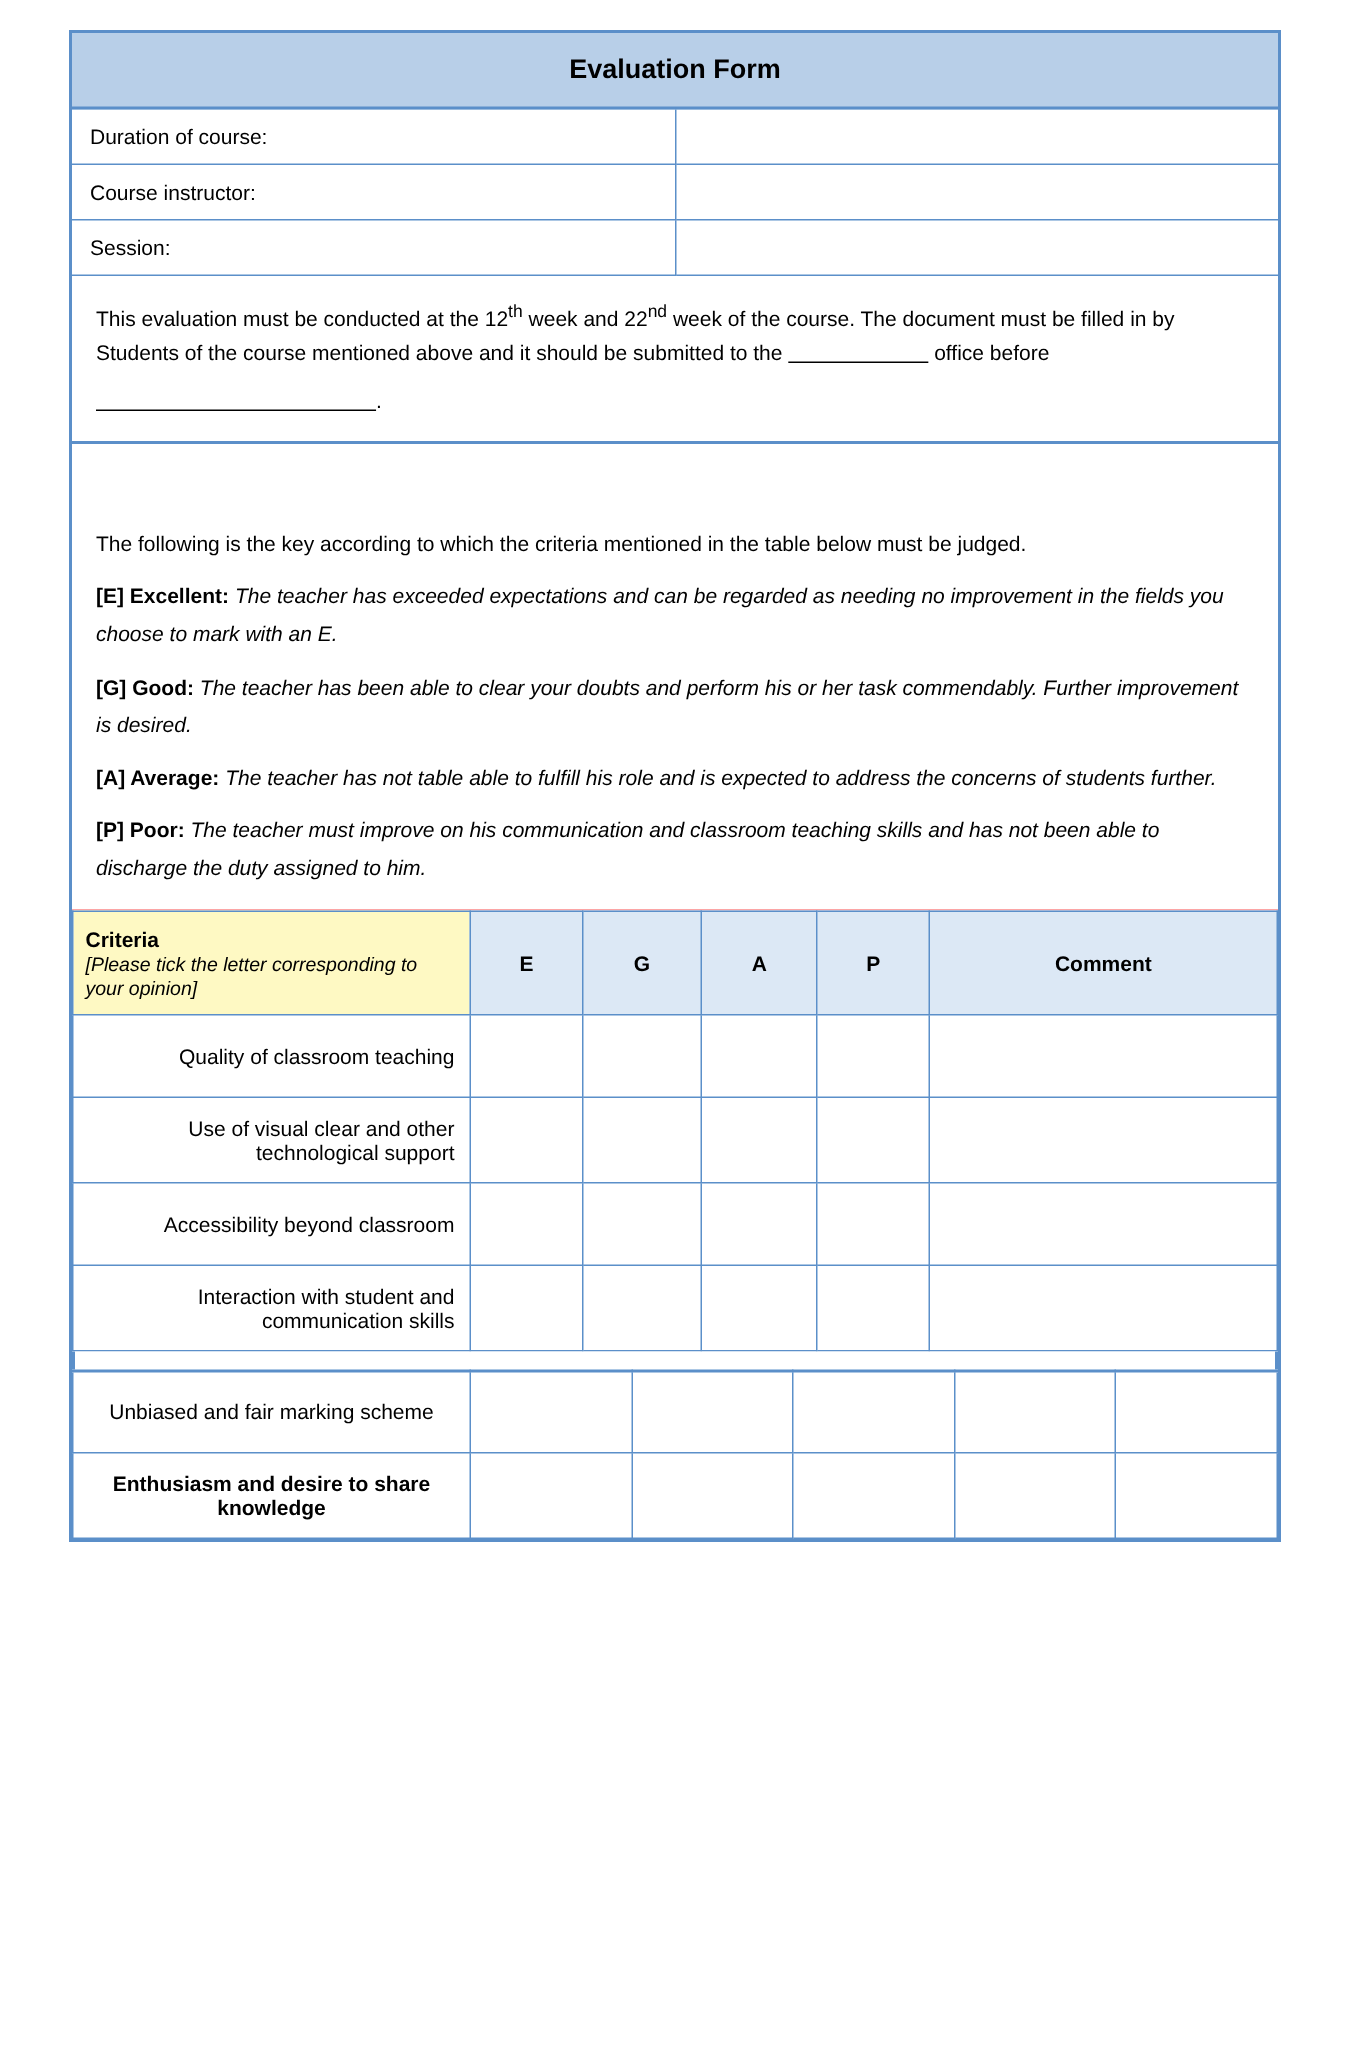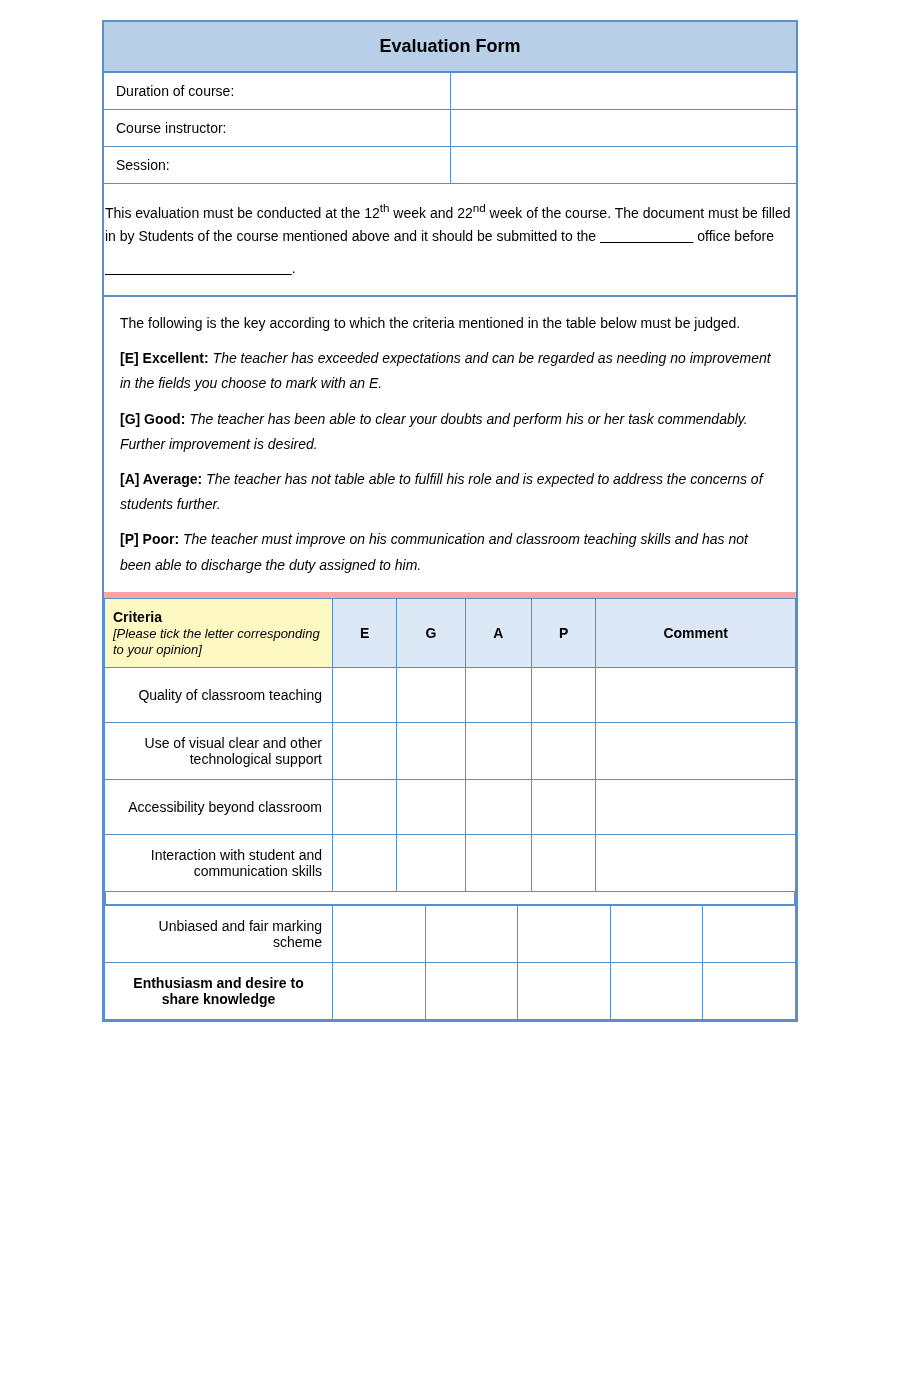--- a/index.html
+++ b/index.html
@@ -4,21 +4,21 @@
   <style>
     * { box-sizing: border-box; margin: 0; padding: 0; }
     body {
       font-family: Arial, sans-serif;
       font-size: 14px;
       background: #fff;
       color: #000;
       width: 900px;
     }
     .page {
-      width: 696px;
+      width: 808px;
       margin: 20px auto;
       border: 2px solid #5b8fc9;
     }
     .header {
       background: #b8cfe8;
       text-align: center;
       padding: 14px;
       border-bottom: 2px solid #5b8fc9;
     }
     .header-title {
@@ -36,28 +36,29 @@
     }
     .info-table tr td:first-child {
       width: 50%;
       border-right: 1px solid #5b8fc9;
       font-weight: normal;
     }
     .info-table tr td:last-child {
       width: 50%;
     }
     .instruction-block {
-      padding: 14px 1px;
+      padding: 14px 16px;
       border-bottom: 2px solid #5b8fc9;
       line-height: 1.7;
     }
     .key-block {
       padding: 14px 16px;
-      border-bottom: 6px solid #fca5a5;
+      border-bottom: 1px solid #fca5a5;
       line-height: 1.8;
+      margin-top: 40px;
     }
     .key-block p {
       margin-bottom: 10px;
     }
     .key-block p:last-child {
       margin-bottom: 0;
     }
     .criteria-table {
       width: 100%;
       border-collapse: collapse;
@@ -191,21 +192,21 @@
       <td></td>
     </tr>
       </tbody>
   </table>
 
   <div style="height:12px; border-left:2px solid #5b8fc9; border-right:2px solid #5b8fc9; background:#fff;"></div>
 
   <table class="criteria-table bottom-section">
     <tbody id="bottom-rows">
         <tr>
-      <td style="width:33%; text-align:right; padding:12px 10px; height:55px;">Unbiased and fair marking scheme</td>
+      <td style="width:33%; text-align:center; padding:12px 10px; height:55px;">Unbiased and fair marking scheme</td>
       <td></td>
       <td></td>
       <td></td>
       <td></td>
       <td></td>
     </tr>
         <tr>
       <td style="width:33%; text-align:center; padding:12px 10px; height:55px;font-weight:bold;">Enthusiasm and desire to share knowledge</td>
       <td></td>
       <td></td>

